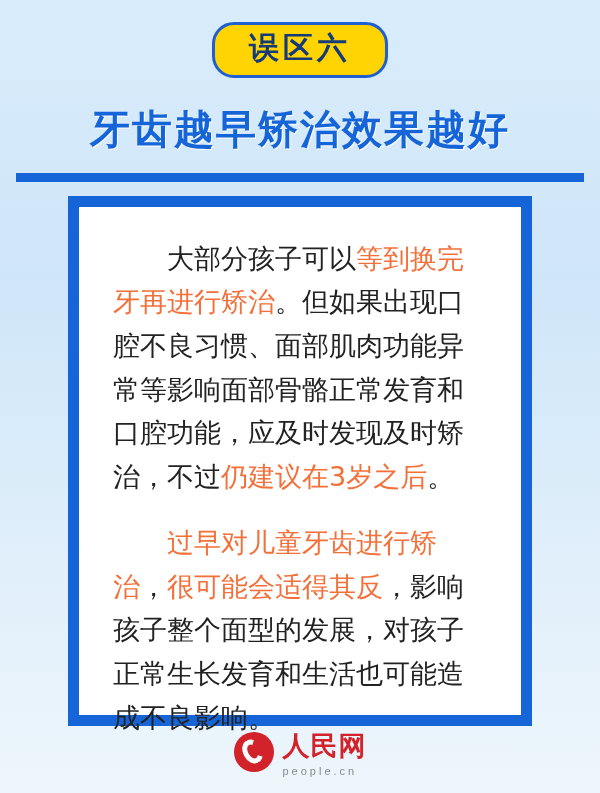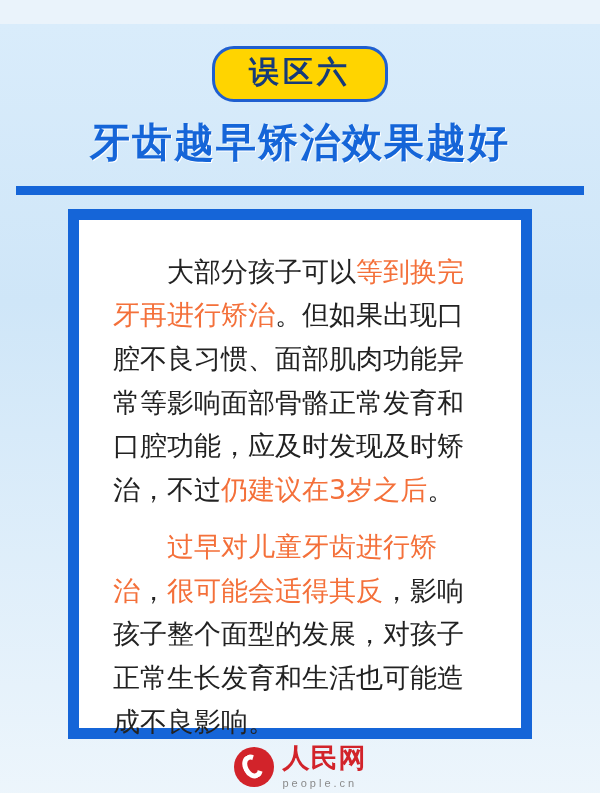--- a/index.html
+++ b/index.html
@@ -18,37 +18,36 @@
     width: 600px;
     height: 793px;
     background: linear-gradient(180deg, #d9ecfb 0%, #cfe6f8 35%, #eef6fc 100%);
     box-sizing: border-box;
   }
   
   .badge-wrap {
     padding-top: 22px;
     display: flex;
     justify-content: center;
-    margin-top: 24px;
   }
   .badge {
     background: #ffd400;
     border: 3px solid #1f5fd0;
     border-radius: 22px;
     padding: 6px 34px 9px 34px;
     font-size: 30px;
     font-weight: bold;
     color: #153a7a;
     letter-spacing: 4px;
     line-height: 1.15;
     font-family: "DejaVu Sans", "Liberation Sans", sans-serif;
   }
   
   .headline {
-    margin-top: 13px;
+    margin-top: 24px;
     text-align: center;
     font-size: 40px;
     font-weight: bold;
     color: #1565d8;
     letter-spacing: 2px;
     font-family: Liberation Sans, sans-serif;
     text-shadow: 1px 1px 0 #ffffff;
   }
   
   .rule {
@@ -79,33 +78,32 @@
   .para {
     font-size: 27px;
     line-height: 1.62;
     color: #222222;
     text-indent: 2em;
     font-family: "DejaVu Sans", "Liberation Sans", sans-serif;
     margin: 0;
     letter-spacing: 0px;
   }
   .para + .para {
-    margin-top: 13px;
+    margin-top: 22px;
   }
   .hl {
     color: #f4703a;
   }
   
   .footer {
     position: absolute;
     left: 0;
     right: 0;
-    bottom: 28px;
+    bottom: 16px;
     display: flex;
-    align-items: center;
     justify-content: center;
     gap: 9px;
   }
   .logo-mark {
     width: 40px;
     height: 40px;
     border-radius: 50%;
     background: #d2232a;
     position: relative;
     flex: none;

